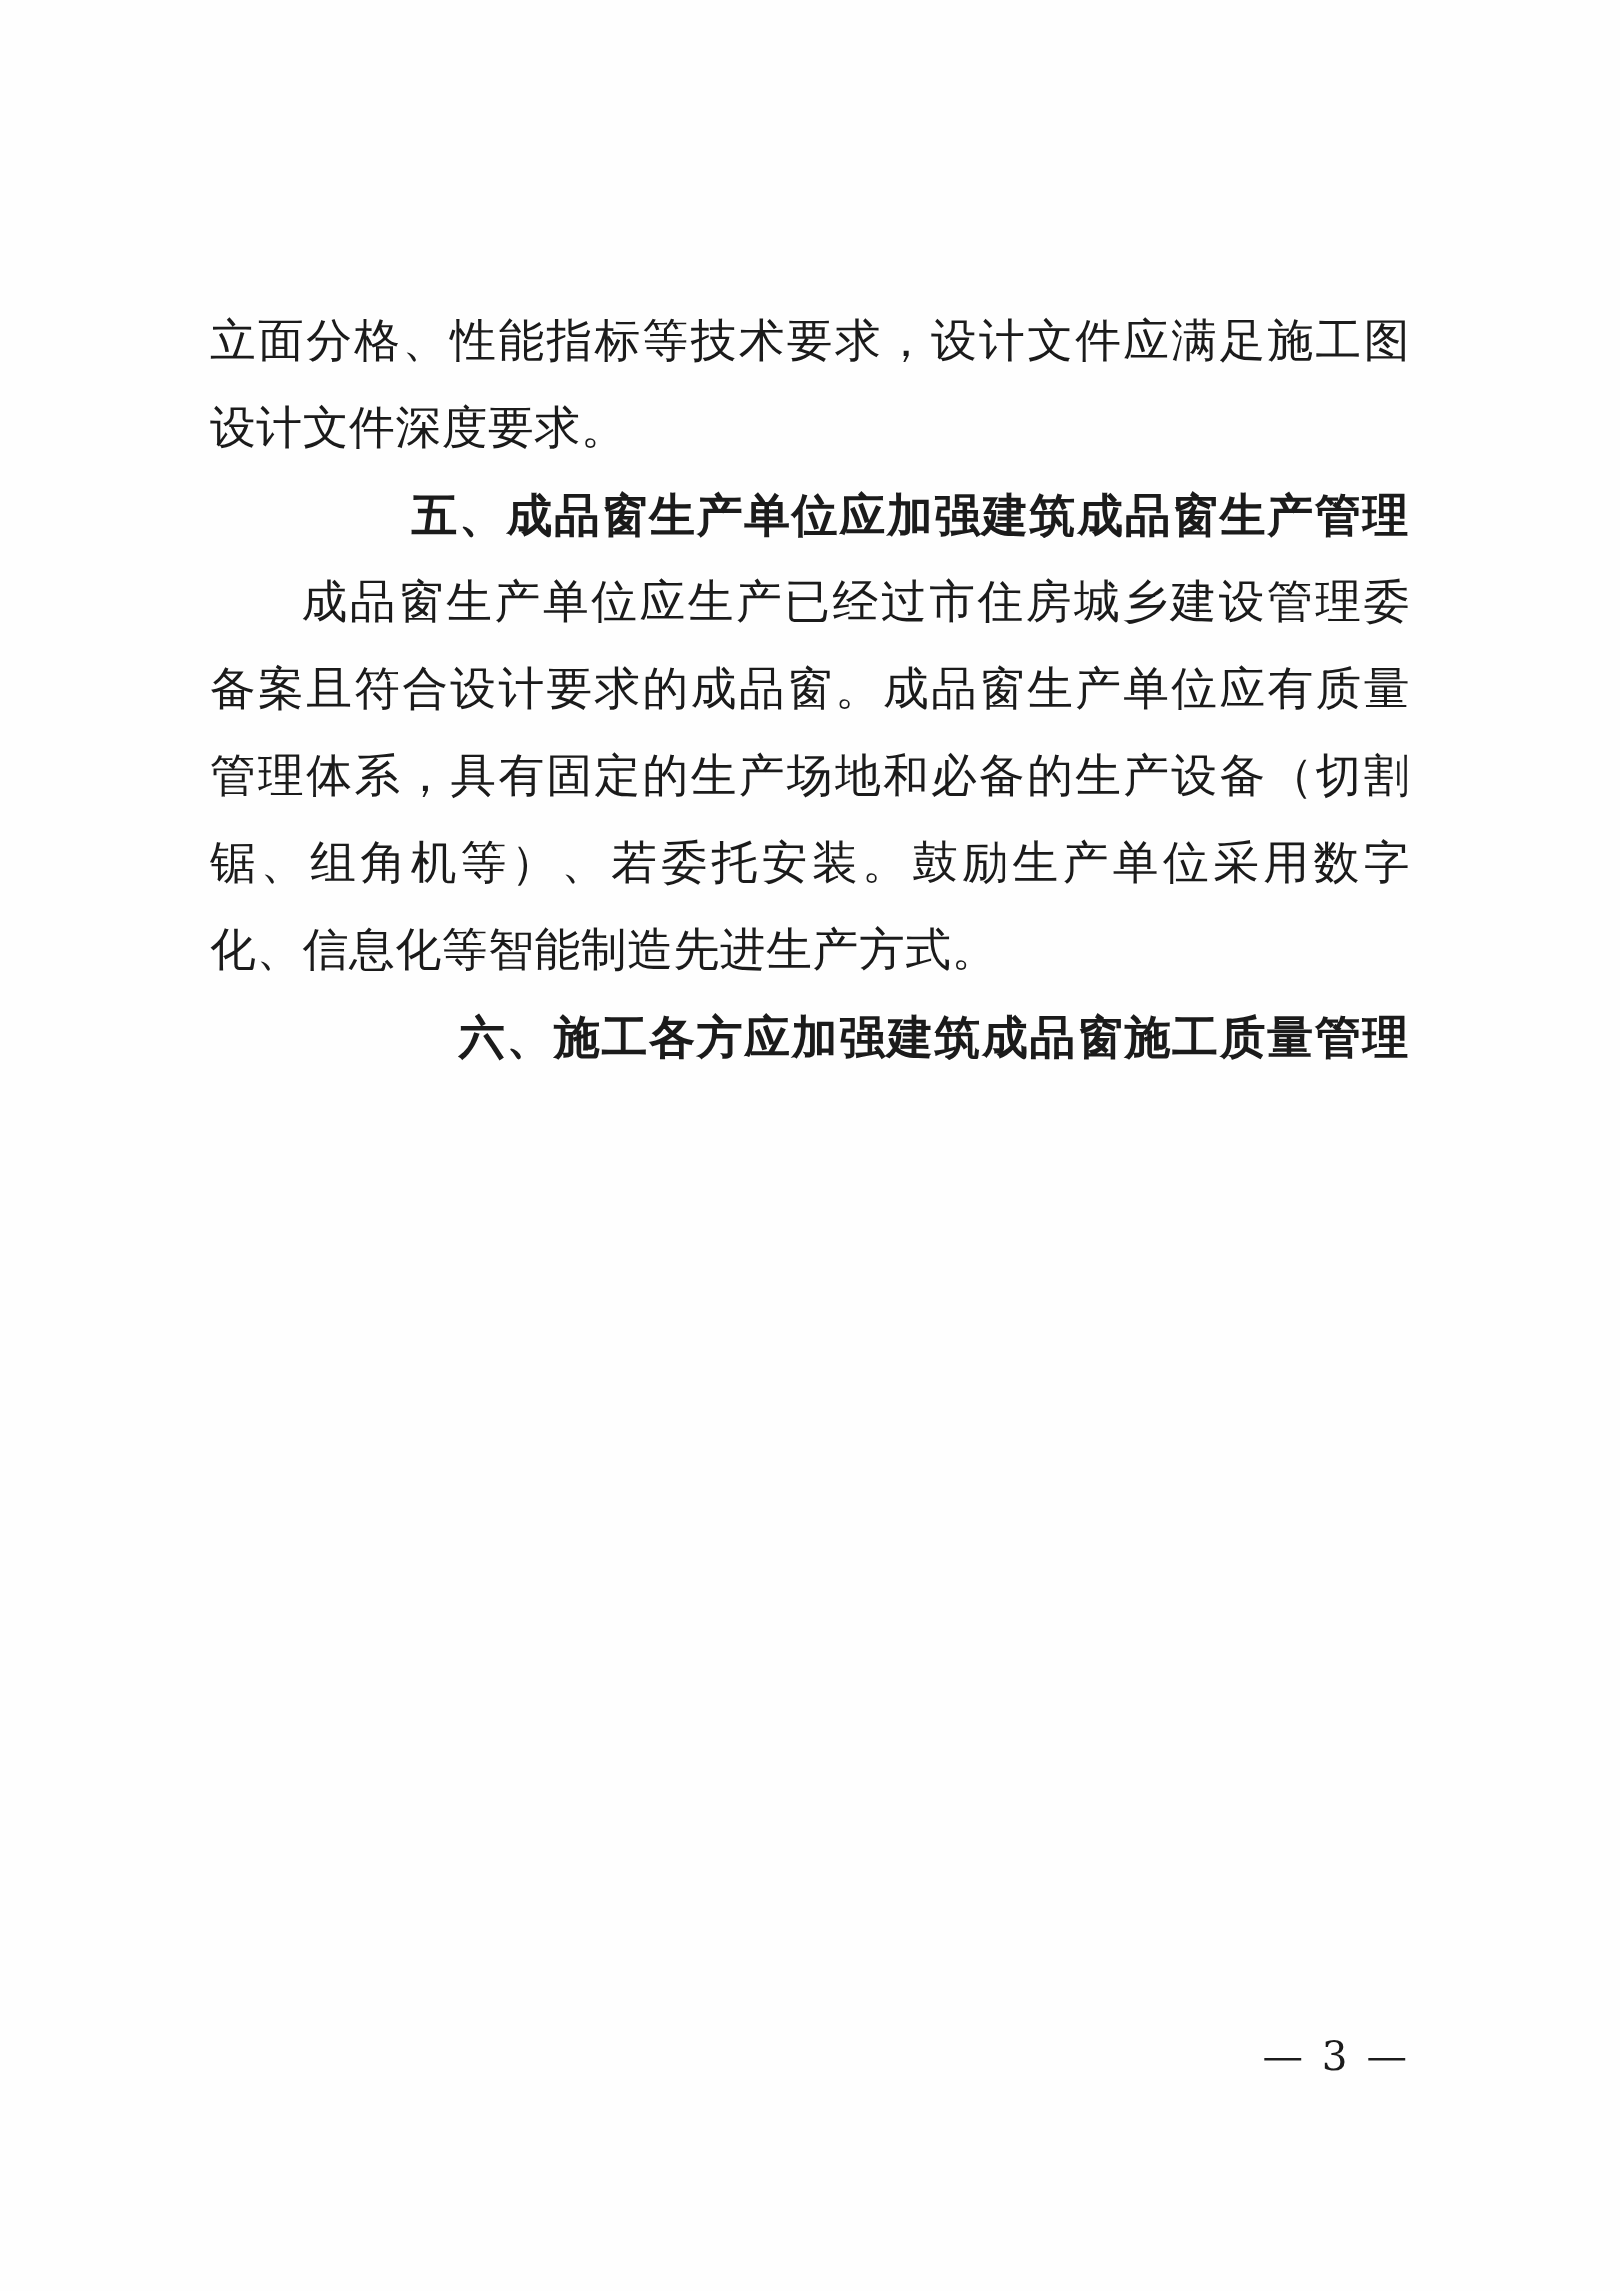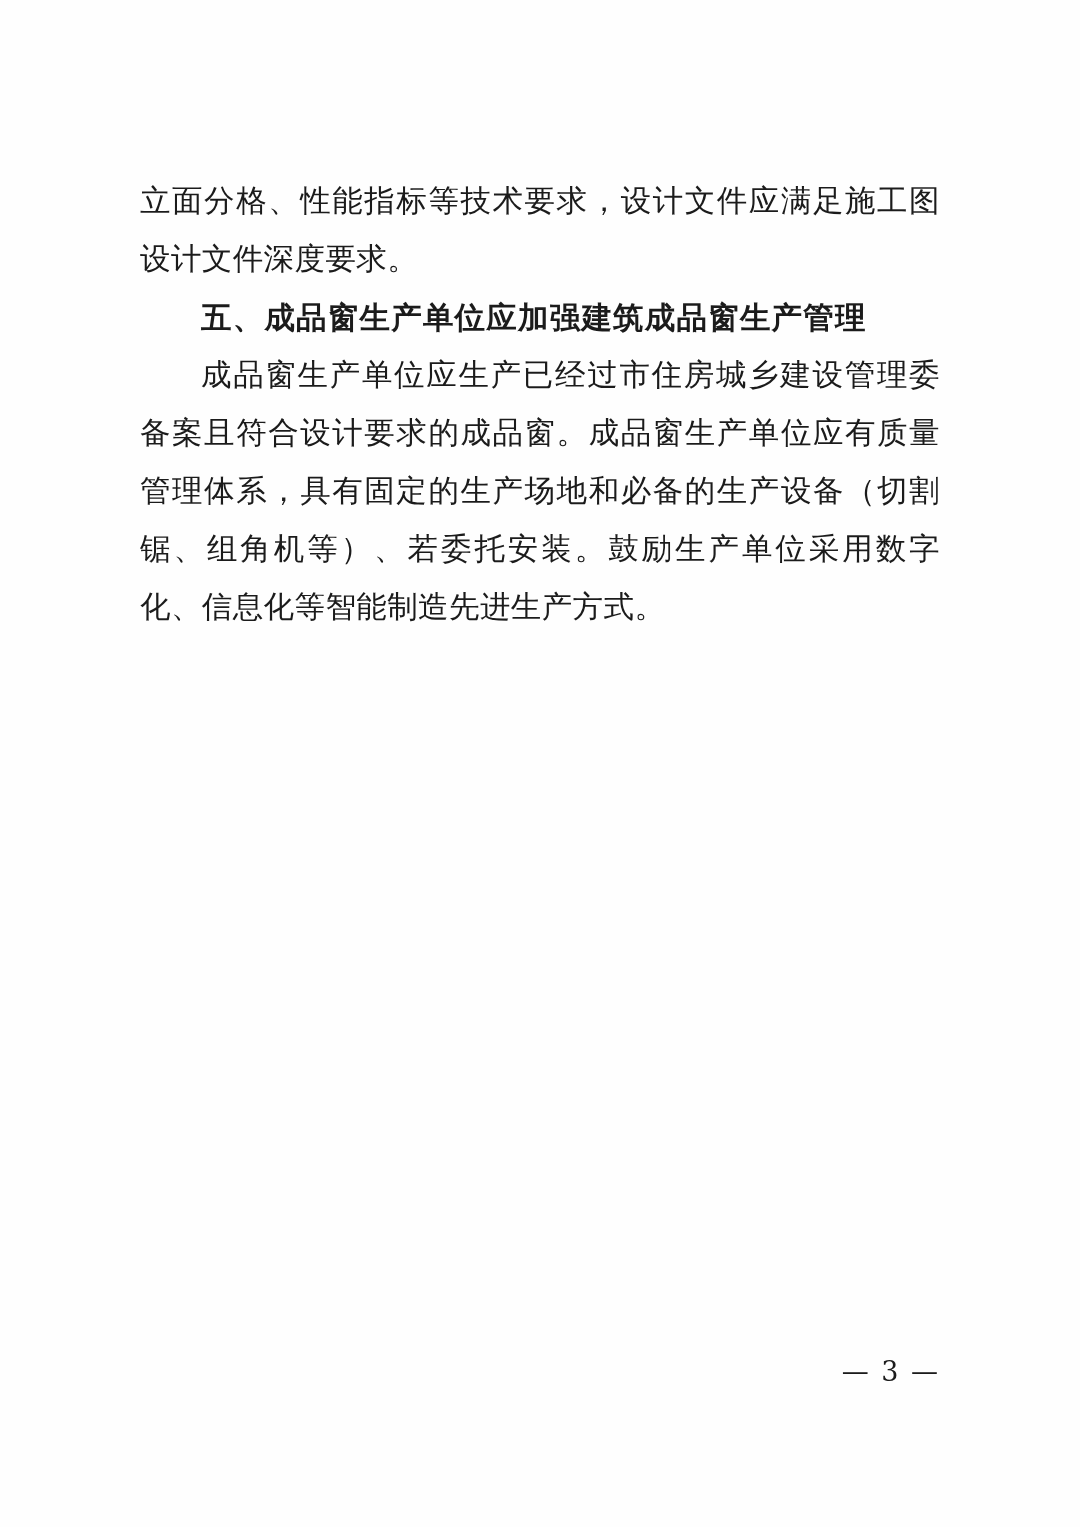--- a/index.html
+++ b/index.html
@@ -13,21 +13,21 @@
     height: 1527px;
     background: #fefefe;
     font-family: "DejaVu Serif", "Liberation Serif", serif;
     color: #1b1b1b;
     overflow: hidden;
     box-sizing: border-box;
   }
   .content {
     position: absolute;
     left: 140px;
-    top: 172px;
+    top: 199px;
     width: 800px;
   }
   p.body-text {
     margin: 0 0 0 0;
     font-size: 30.5px;
     line-height: 58px;
     text-align: justify;
     text-justify: inter-ideograph;
     letter-spacing: 0.4px;
     font-weight: 400;
@@ -35,20 +35,21 @@
   p.indent {
     text-indent: 61px;
   }
   h2.section-heading {
     margin: 0;
     font-size: 30.5px;
     line-height: 58px;
     font-weight: bold;
     text-indent: 61px;
     letter-spacing: 1.2px;
+    text-align: right;
   }
   .page-number {
     position: absolute;
     right: 140px;
     bottom: 140px;
     font-size: 27px;
     letter-spacing: 2px;
     color: #1b1b1b;
     font-family: "DejaVu Serif", "Liberation Serif", serif;
   }
@@ -59,18 +60,19 @@
 <div class="page">
   <div class="content">
 
     <p class="body-text">立面分格、性能指标等技术要求，设计文件应满足施工图设计文件深度要求。</p>
 
     <h2 class="section-heading">五、成品窗生产单位应加强建筑成品窗生产管理</h2>
 
     <p class="body-text indent">成品窗生产单位应生产已经过市住房城乡建设管理委备案且符合设计要求的成品窗。成品窗生产单位应有质量管理体系，具有固定的生产场地和必备的生产设备（切割锯、组角机等）、若委托安装。鼓励生产单位采用数字化、信息化等智能制造先进生产方式。</p>
 
 
+    <h2 class="section-heading">六、施工各方应加强建筑成品窗施工质量管理</h2>
 
 
   </div>
 
   <div class="page-number">— 3 —</div>
 </div>
 
 </body></html>

